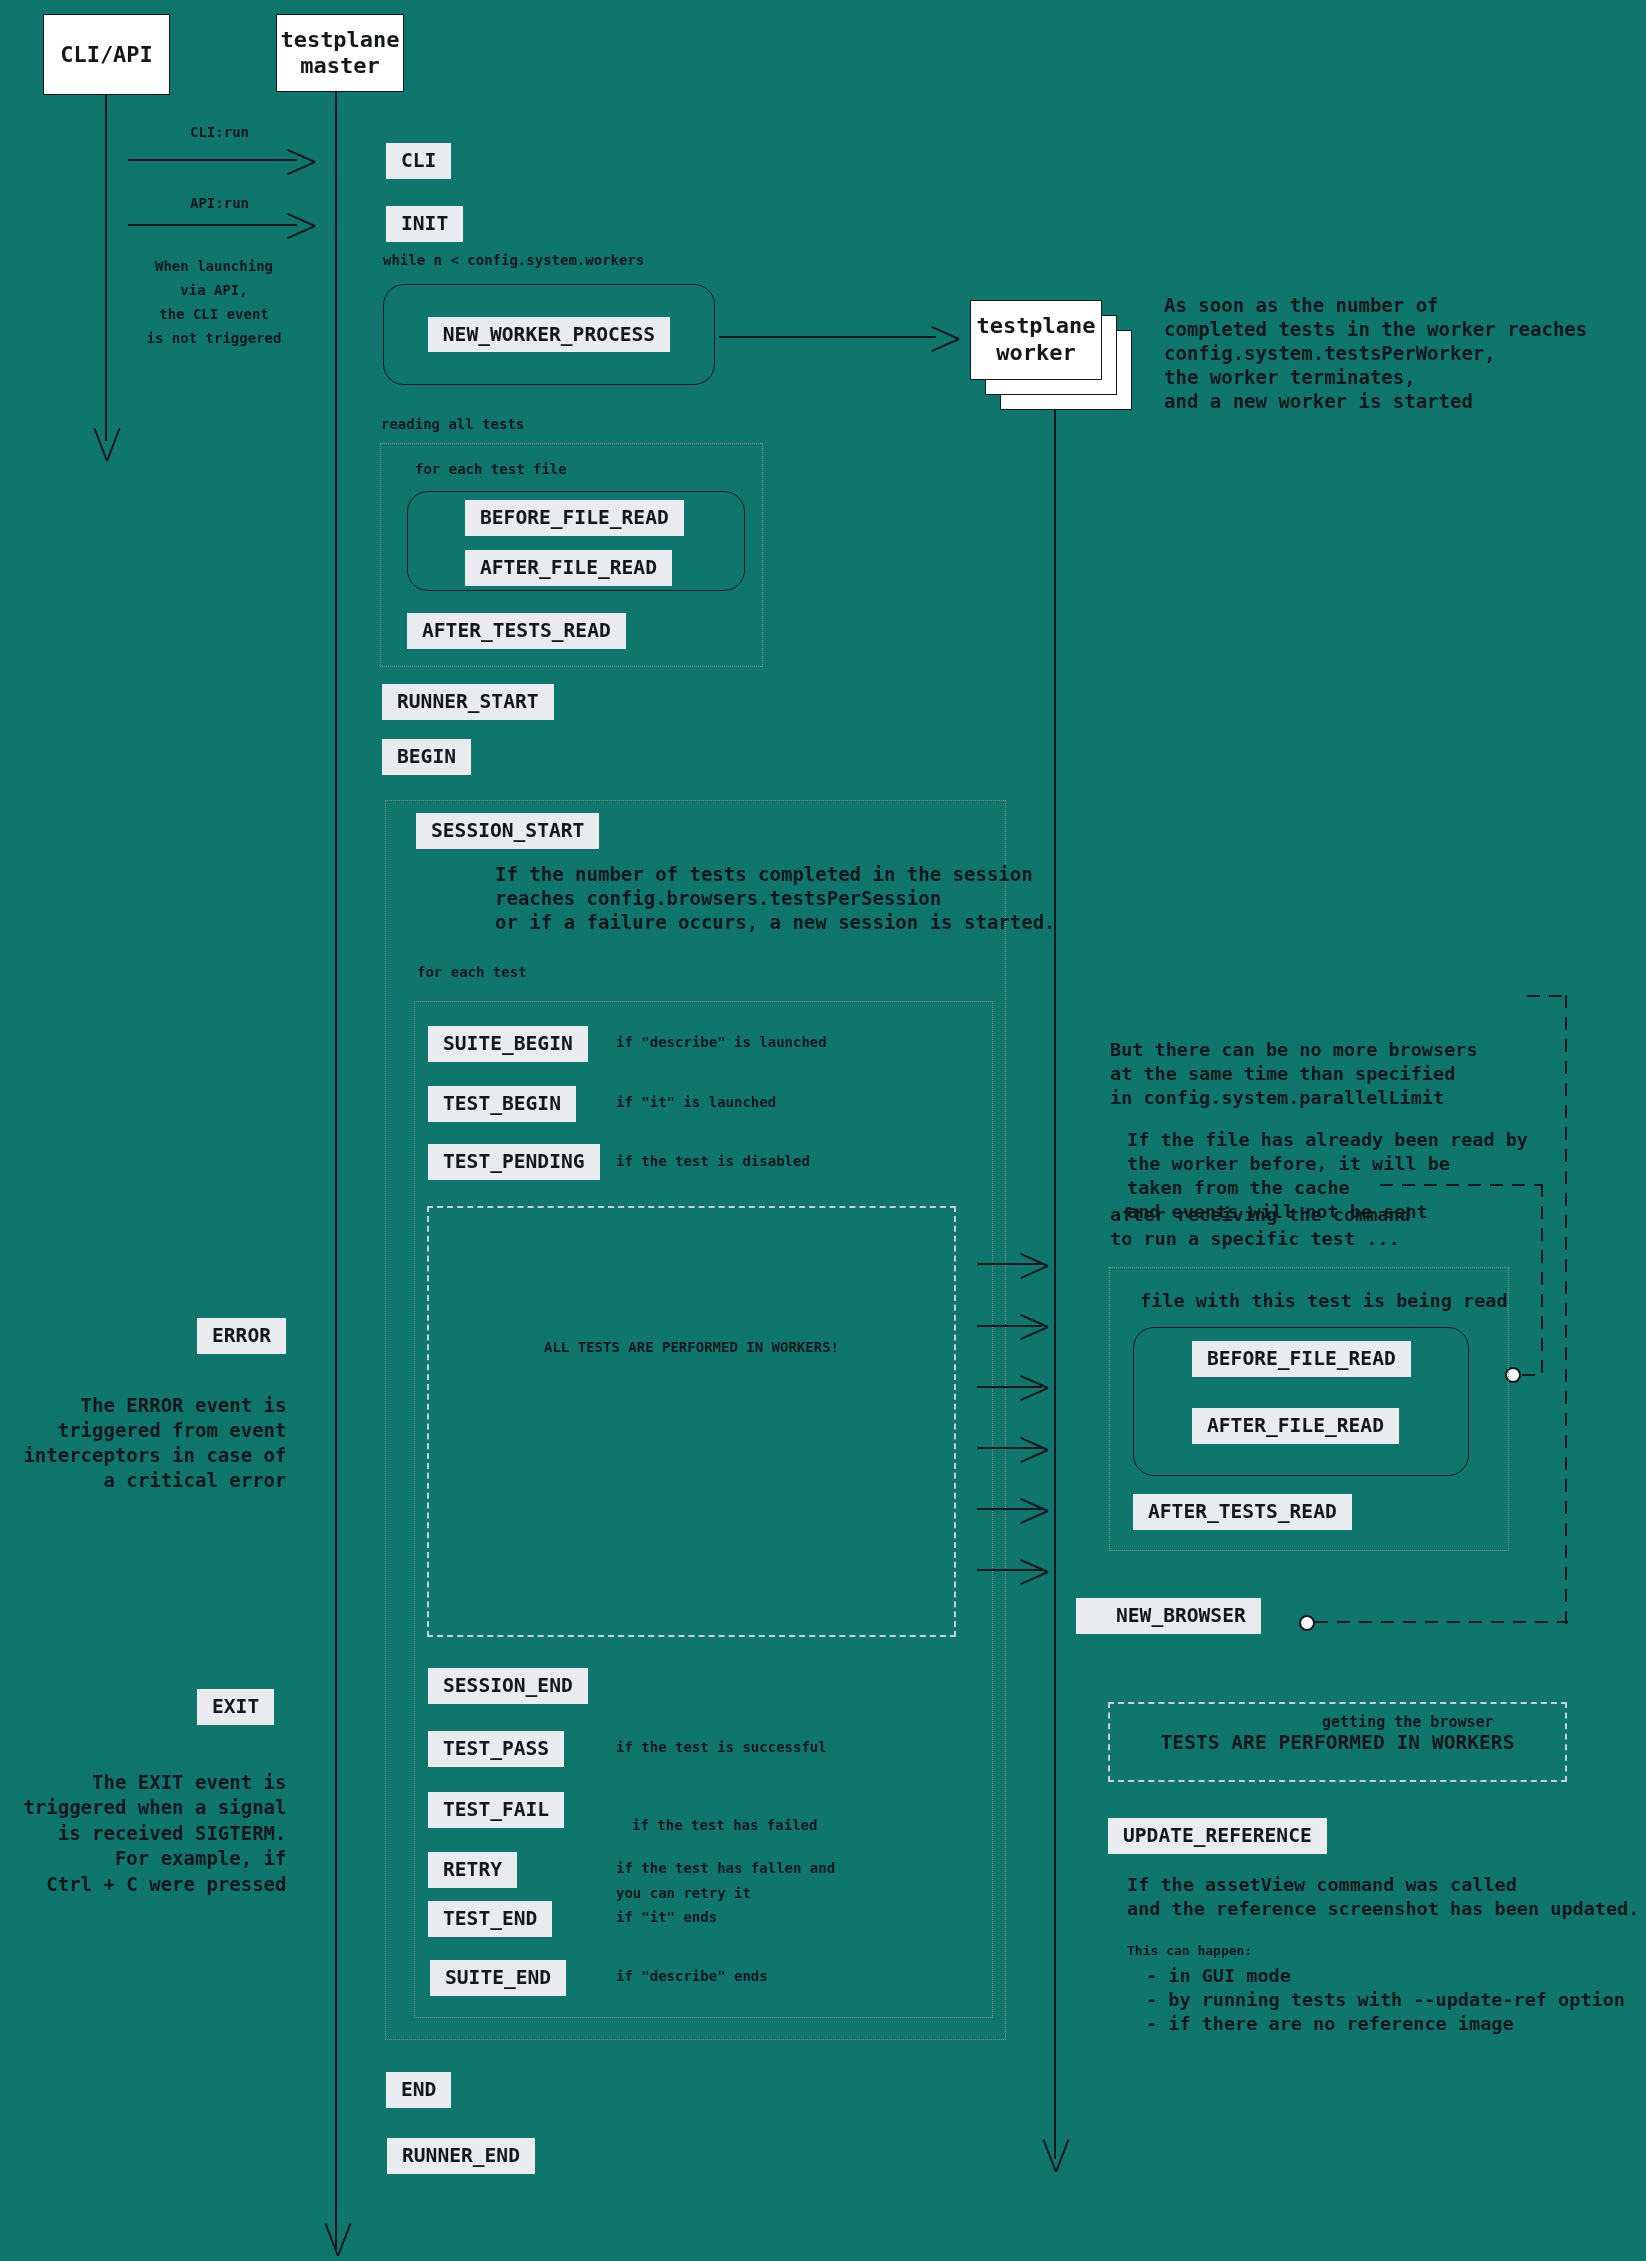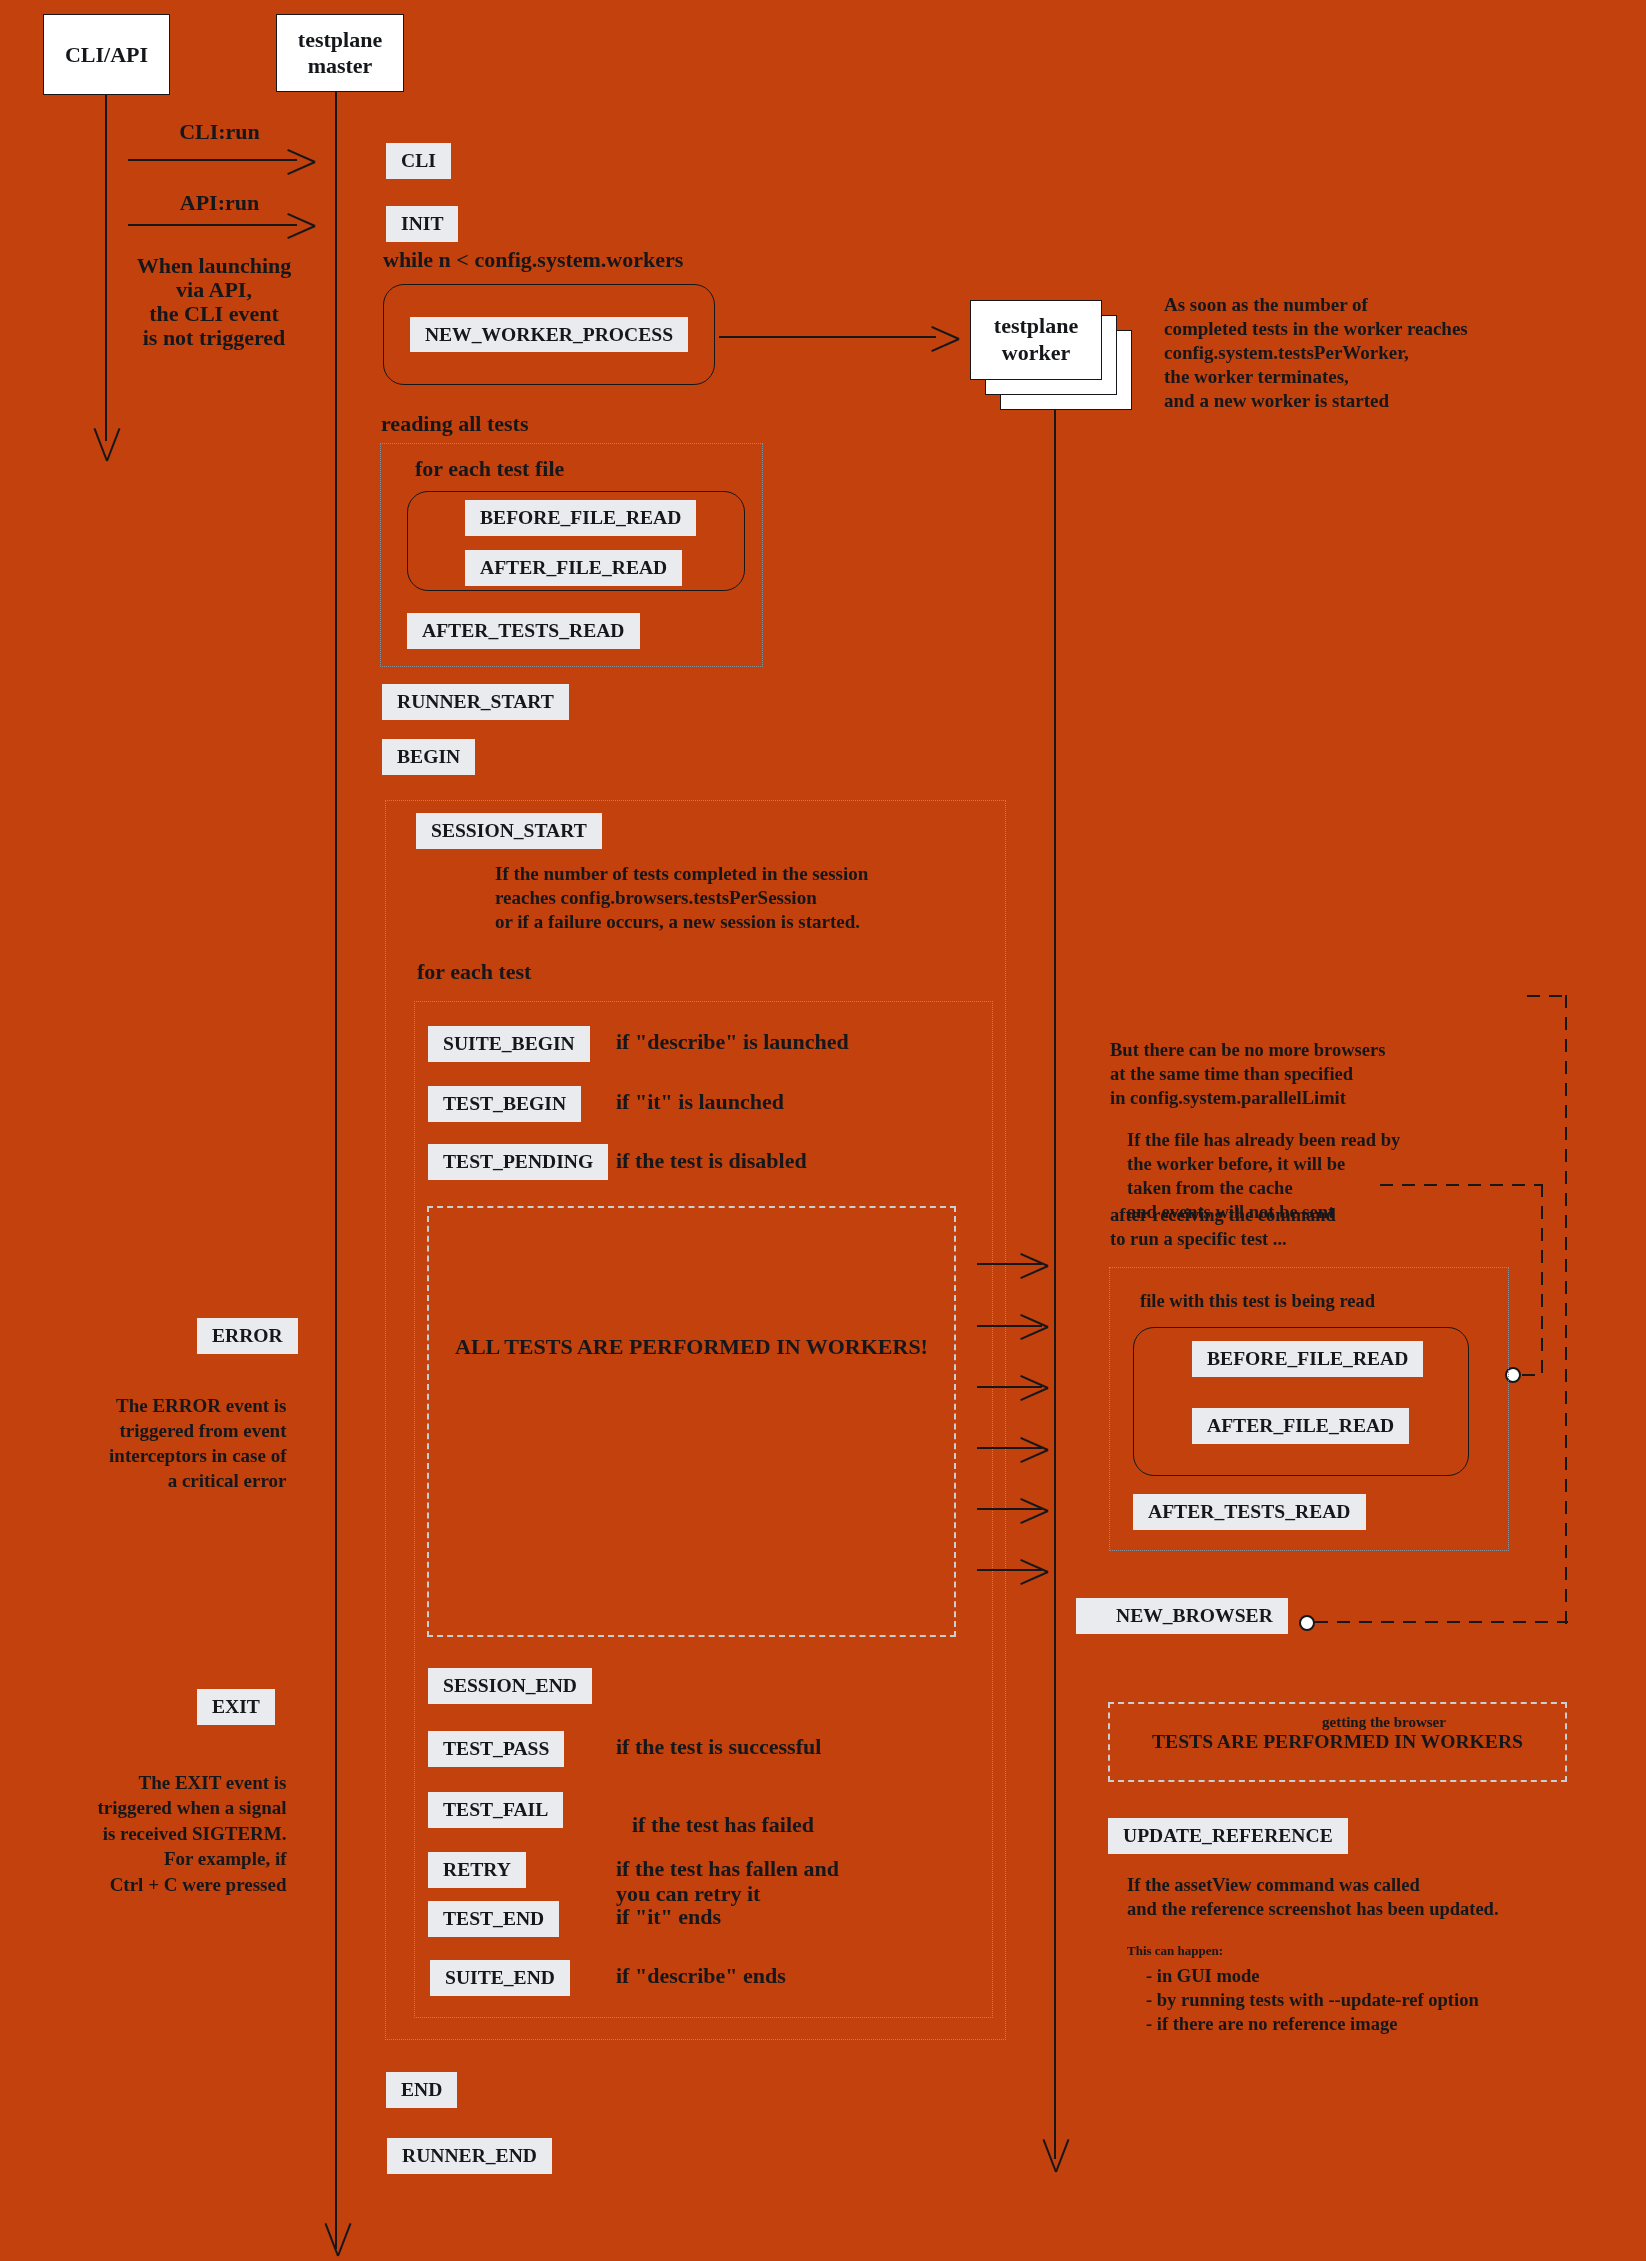--- a/index.html
+++ b/index.html
@@ -3,35 +3,35 @@
 <meta charset="utf-8">
 <style>
   :root{
     --ink:#15171b;
     --label-bg:#e9ebee;
     --dotted:#8a8f96;
     --graydash:#c9cfd6;
   }
   html,body{margin:0;padding:0;background:#fff;}
   body{font-family:"DejaVu Sans Mono","Liberation Mono",monospace;font-weight:700;color:var(--ink);}
-  #canvas{position:relative;width:1647px;height:2261px;background:#c2410c;overflow:hidden;font-family:Liberation Serif, serif;}
+  #canvas{position:relative;width:1647px;height:2261px;background:#0f766e;overflow:hidden;}
 
   .sbox{position:absolute;background:#fff;border:1.7px solid var(--ink);box-sizing:border-box;
         display:flex;flex-direction:column;align-items:center;justify-content:center;
         font-size:22px;line-height:26.6px;text-align:center;}
   .rrect{position:absolute;border:1.7px solid var(--ink);border-radius:21px;box-sizing:border-box;
         display:flex;align-items:center;justify-content:center;}
   .dotbox{position:absolute;border:1.7px dotted var(--dotted);box-sizing:border-box;}
   .graybox{position:absolute;border:2.3px dashed var(--graydash);box-sizing:border-box;}
 
   .evt{position:absolute;background:var(--label-bg);font-size:19.6px;line-height:1;
        padding:8px 15px;white-space:nowrap;}
   .evt.inrect{position:static;}
 
-  .txt{position:absolute;font-size:22px;line-height:24px;white-space:nowrap;}
+  .txt{position:absolute;font-size:14px;line-height:24px;white-space:nowrap;}
   .txt div{white-space:nowrap;}
   .center{text-align:center;}
   .right{text-align:right;}
 
   .lv{position:absolute;width:1.7px;background:var(--ink);}
   .lh{position:absolute;height:1.7px;background:var(--ink);}
   .dh{position:absolute;height:2.3px;background:repeating-linear-gradient(90deg,var(--ink) 0 12.7px,transparent 12.7px 22px);}
   .dv{position:absolute;width:2.3px;background:repeating-linear-gradient(180deg,var(--ink) 0 12.7px,transparent 12.7px 22px);}
 
   .chev-r{position:absolute;width:28px;height:25.4px;}

